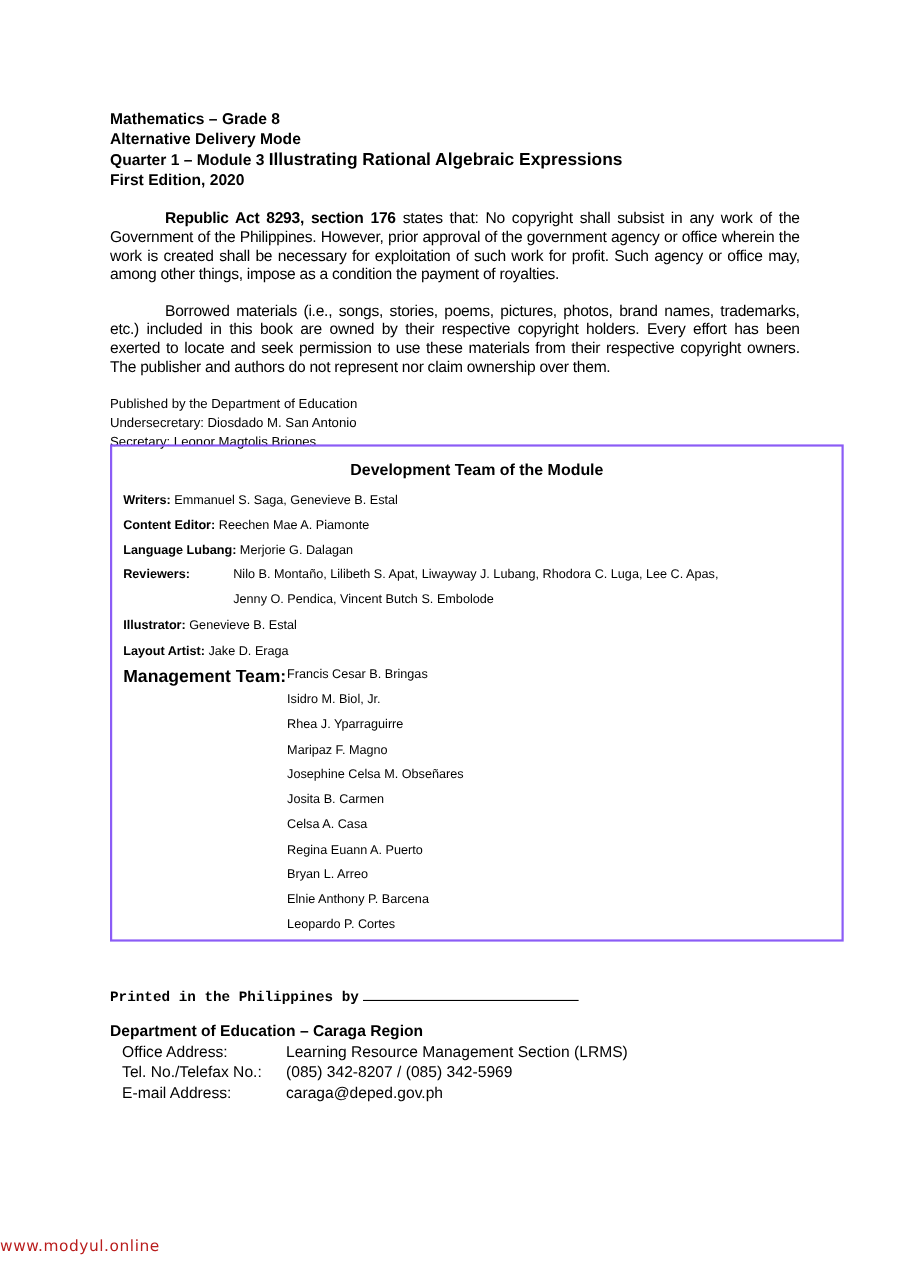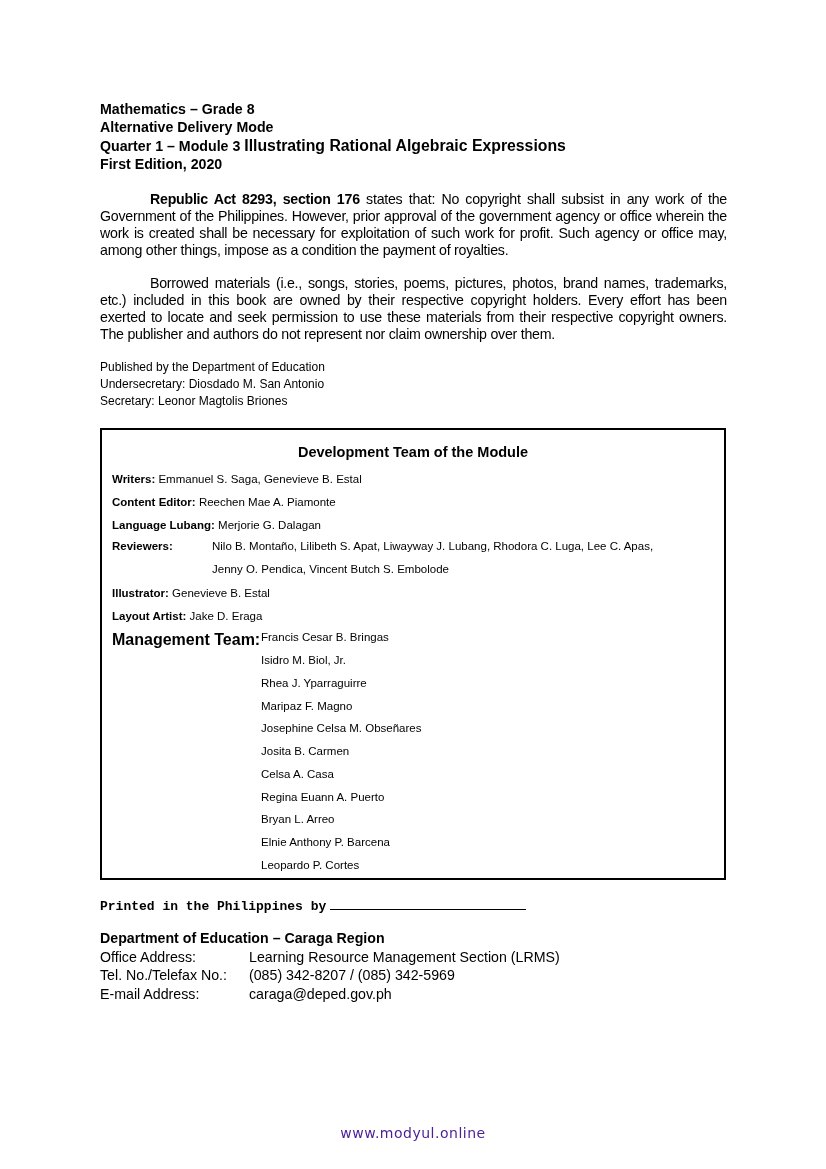--- a/index.html
+++ b/index.html
@@ -13,40 +13,41 @@
     .para {
       position: absolute; left: 0; width: 627px;
       font-size: 14.2px; line-height: 17px; text-align: justify;
       font-family: "Liberation Sans", sans-serif; letter-spacing: -0.25px;
     }
     .para .indent { display: inline-block; width: 50px; }
     #p1 { top: 191px; }
     #p2 { top: 275px; }
     .pub { position: absolute; top: 359px; left: 0; font-size: 12px; line-height: 17px; }
     .team-box {
-      position: absolute; left: 0; top: 428px; width: 622px; height: 448px;
-      border: 2px solid #000000;
+      position: absolute; left: 0; top: 404px; width: 622px; height: 448px;
+      border: 2px solid #8b5cf6;
+      padding-left: 41px;
     }
     .team-title { position: absolute; top: 14px; left: 0; width: 100%; text-align: center; font-weight: bold; font-size: 14.5px; }
     .team-row { position: absolute; left: 10px; font-size: 11.5px; line-height: 14px; }
     .team-row b { font-weight: bold; }
     .rev-label { position: absolute; left: 10px; font-weight: bold; font-size: 11.5px; }
     .rev-names { position: absolute; left: 110px; font-size: 11.5px; }
     .mgmt-label { position: absolute; left: 10px; font-weight: bold; font-size: 16px; }
     .mgmt-name { position: absolute; left: 159px; font-size: 11.5px; }
     .printed { position: absolute; top: 895px; left: 0; font-weight: bold; font-size: 13px; font-family: Liberation Mono, monospace; }
     .printed .blank { display: inline-block; width: 196px; border-bottom: 1.5px solid #000; height: 14px; vertical-align: baseline; margin-left: 4px; }
     .deped { position: absolute; top: 929px; left: 0; font-size: 14.2px; line-height: 18.5px; }
     .deped .title { font-weight: bold; }
-    .deped .row { position: relative; height: 18.5px; }
+    .deped .row { position: relative; height: 18.5px; margin-left: 11px; }
     .deped .lbl { position: absolute; left: 0; }
     .deped .val { position: absolute; left: 149px; white-space: nowrap; }
     .watermark {
-      position: absolute; top: 1125px; left: 0; width: 826px; text-align: center;
-      font-family: "DejaVu Sans", sans-serif; font-size: 14px; color: #4c1d95; letter-spacing: 0.5px;
+      position: absolute; top: 1125px; left: 0; width: 826px; 
+      font-family: "DejaVu Sans", sans-serif; font-size: 14px; color: #b91c1c; letter-spacing: 0.5px;
     }
   </style>
 </head>
 <body>
 
 <div class="page">
 
   <div class="header">
     <div>Mathematics – Grade 8</div>
     <div>Alternative Delivery Mode</div>

